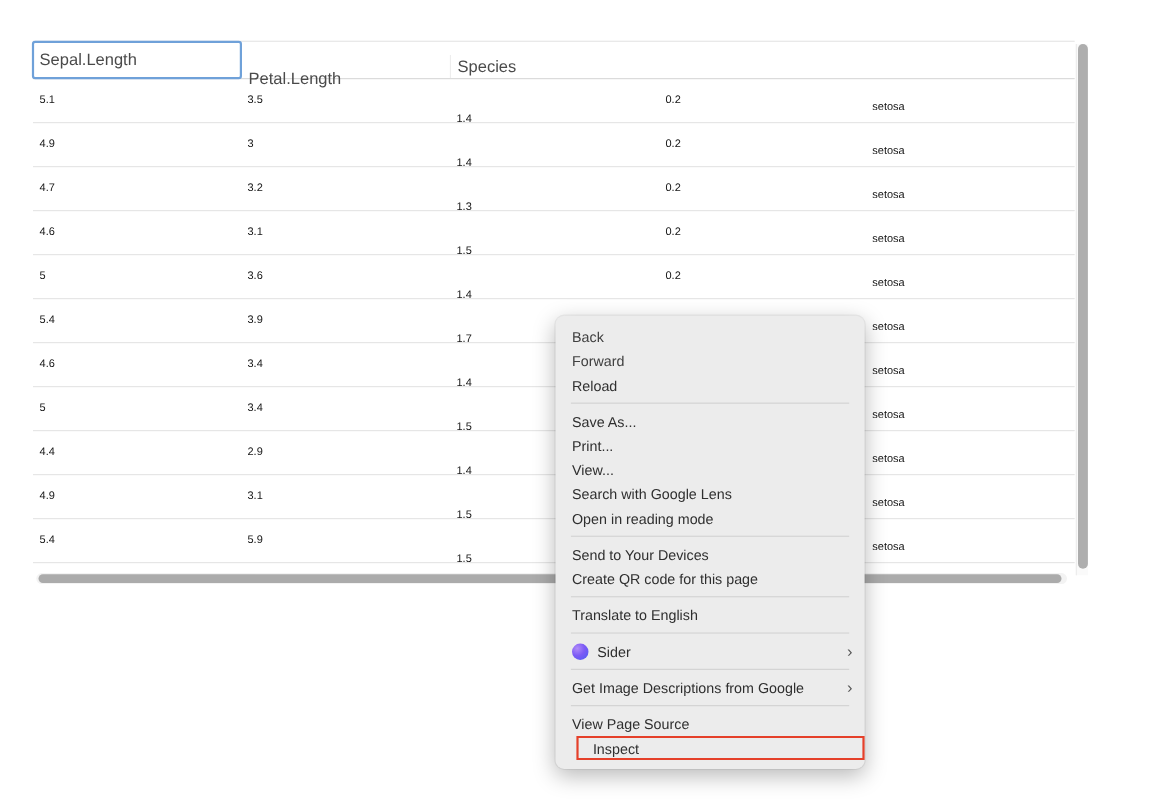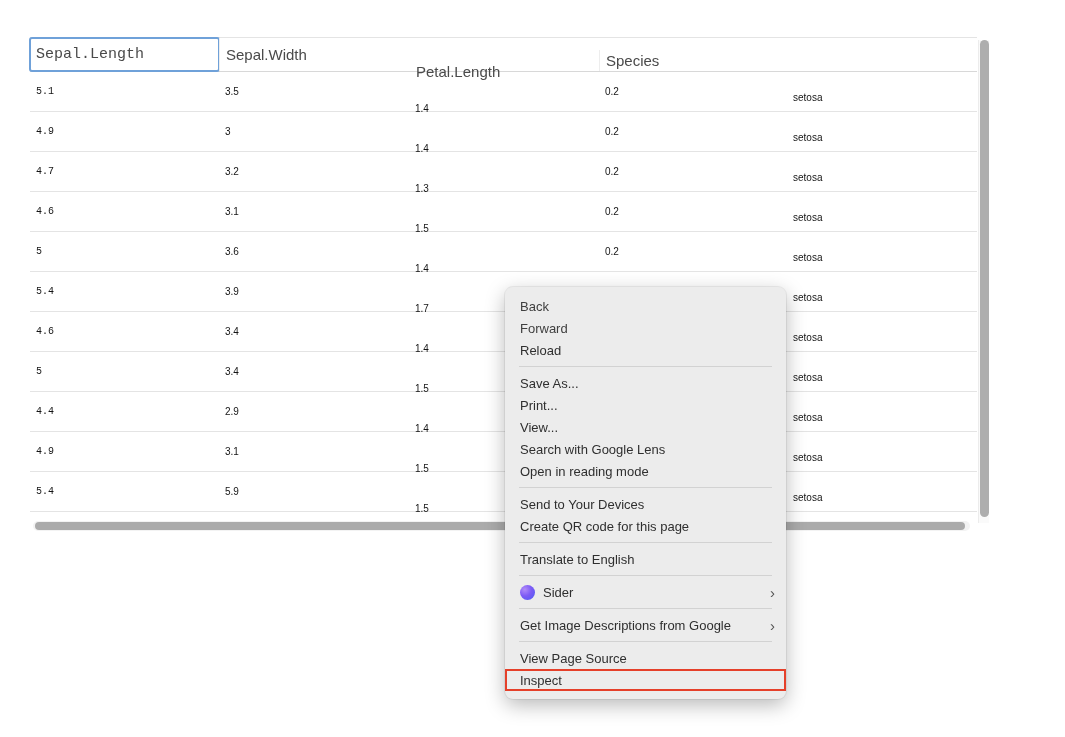--- a/index.html
+++ b/index.html
@@ -10,53 +10,52 @@
   .table-wrap { position:absolute; left:30px; top:37px; width:947px; }
   .thead { display:flex; height:35px; border-top:1px solid #e4e4e4; border-bottom:1px solid #d8d8d8; }
   .th { flex:none; display:flex; align-items:center; padding-left:6px;
         font-size:15px; color:#4a4a4a; border-left:1px solid #ededed; cursor:pointer; }
   .th:first-child { border-left:none; }
   .th.focused { outline:2px solid var(--focus-border,#6fa1d9); outline-offset:-1px;
         border-radius:2px; background:#fff; }
   .tr { display:flex; height:40px; align-items:center; border-bottom:1px solid #e4e4e4; }
   .td { flex:none; padding-left:6px; font-size:10px; color:#141414; overflow:hidden; white-space:nowrap; }
 
-  .c0 { width:189px;font-family:Liberation Mono, monospace; } .c1 { width:190px; } .c2 { width:190px;margin-top:33px; } .c3 { width:188px; } .c4 { width:204px;margin-top:12px; }
+  .c0 { width:189px; } .c1 { width:190px; } .c2 { width:190px;margin-top:33px; } .c3 { width:188px; } .c4 { width:204px;margin-top:12px; }
 
   
   .vscrollbar { position:absolute; left:948px; top:3px; width:11px; height:483px;
         background:#fafafa; border-left:1px solid #ececec; }
   .vthumb { position:absolute; left:1px; top:0; width:9px; height:477px;
         background:#aeaeae; border-radius:5px; }
   .hscrollbar { position:absolute; left:3px; top:484px; width:937px; height:10px;
         background:#f3f3f3; border-radius:5px; }
   .hthumb { position:absolute; left:2px; top:1px; width:930px; height:8px;
         background:#ababab; border-radius:4px; }
 
   
   .context-menu { position:absolute; left:505px; top:287px; width:281px;
         background:var(--menu-bg,#ececec); border-radius:8px; padding:8px 0;
         box-shadow:0 6px 20px rgba(0,0,0,0.28), 0 0 0 1px rgba(0,0,0,0.06);
         z-index:10; }
   .menu-item { height:22px; display:flex; align-items:center; padding:0 15px;
         font-size:13px; color:#2f2f2f; position:relative; cursor:default; }
   .menu-item.disabled { color:#404040; }
-  .menu-item.highlighted { box-shadow:inset 0 0 0 2px var(--inspect-red,#e5402a); }
+  .menu-item.highlighted { box-shadow:inset 0 0 0 2px var(--inspect-red,#e5402a);margin-left:19px; }
   .menu-sep { height:1px; background:#d2d2d2; margin:5px 14px; }
   .submenu-arrow { position:absolute; right:11px; font-size:15px; color:#555; line-height:1; }
   .sider-icon { width:15px; height:15px; border-radius:50%; margin-right:8px; flex:none;
         background: radial-gradient(circle at 32% 30%, #b18cf8 0%, #7d5bf5 45%, #4b5cf2 100%); }
 </style>
 </head>
 <body>
 
 <div class="table-wrap">
   <div class="thead" id="thead">
       <div class="th c0 focused">Sepal.Length</div>
-      <div class="th c1">Sepal.Width</div>
       <div class="th c2">Petal.Length</div>
       <div class="th c4">Species</div>
     </div>
   <div id="tbody">
       <div class="tr">
         <div class="td c0">5.1</div>
         <div class="td c1">3.5</div>
         <div class="td c2">1.4</div>
         <div class="td c3">0.2</div>
         <div class="td c4">setosa</div>

